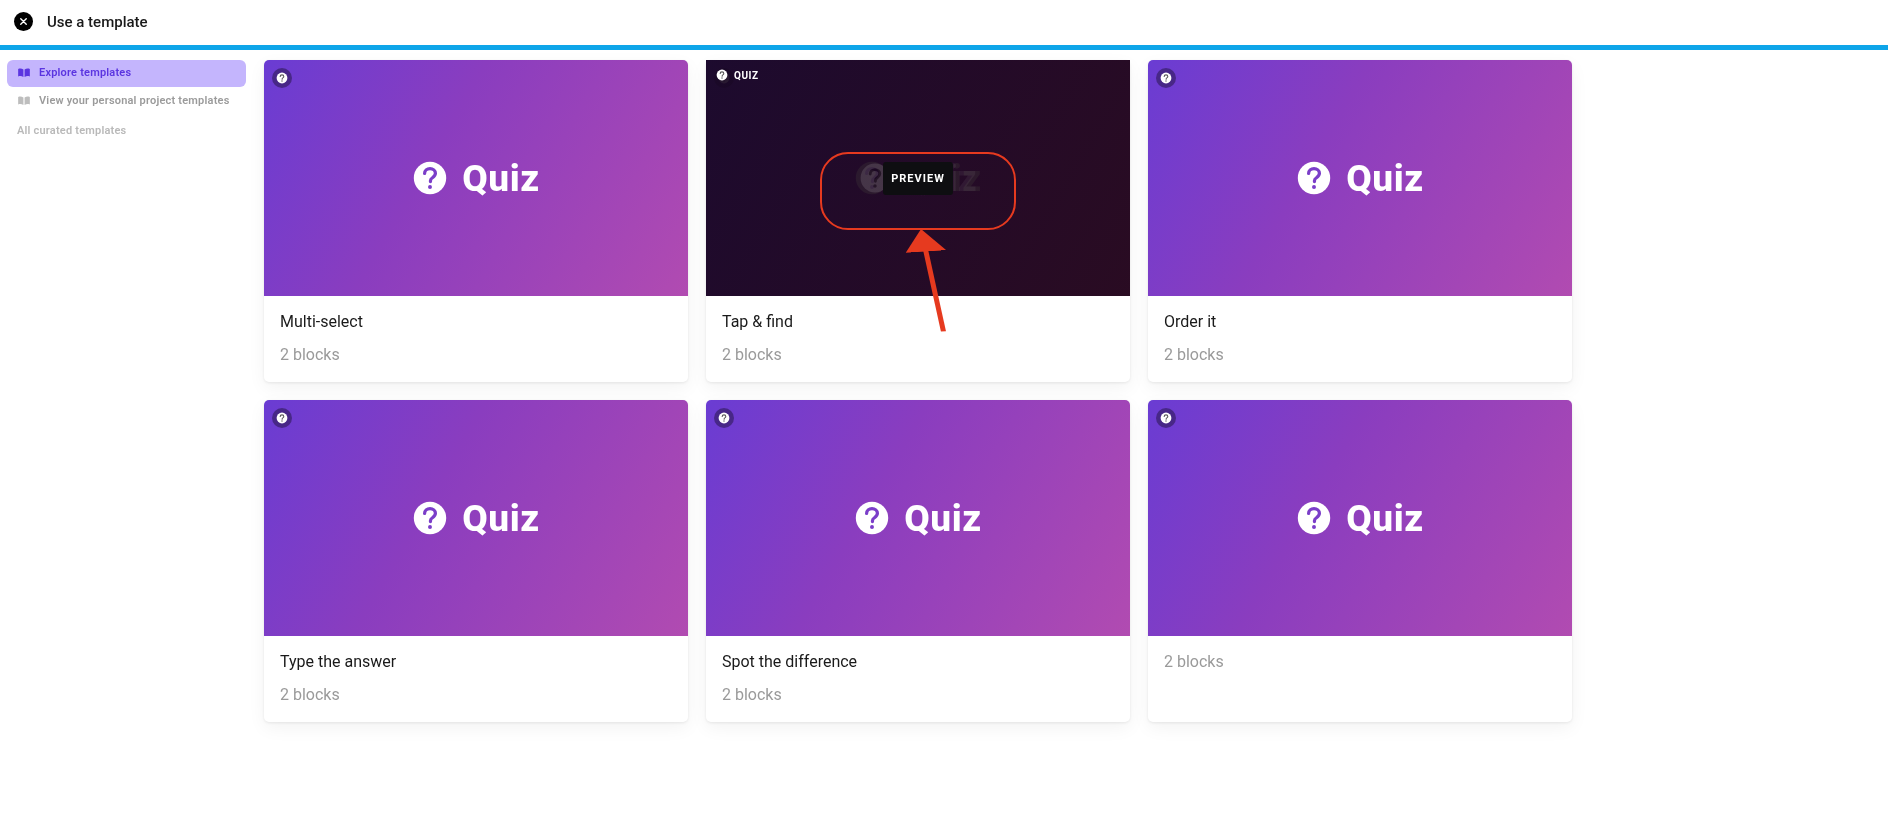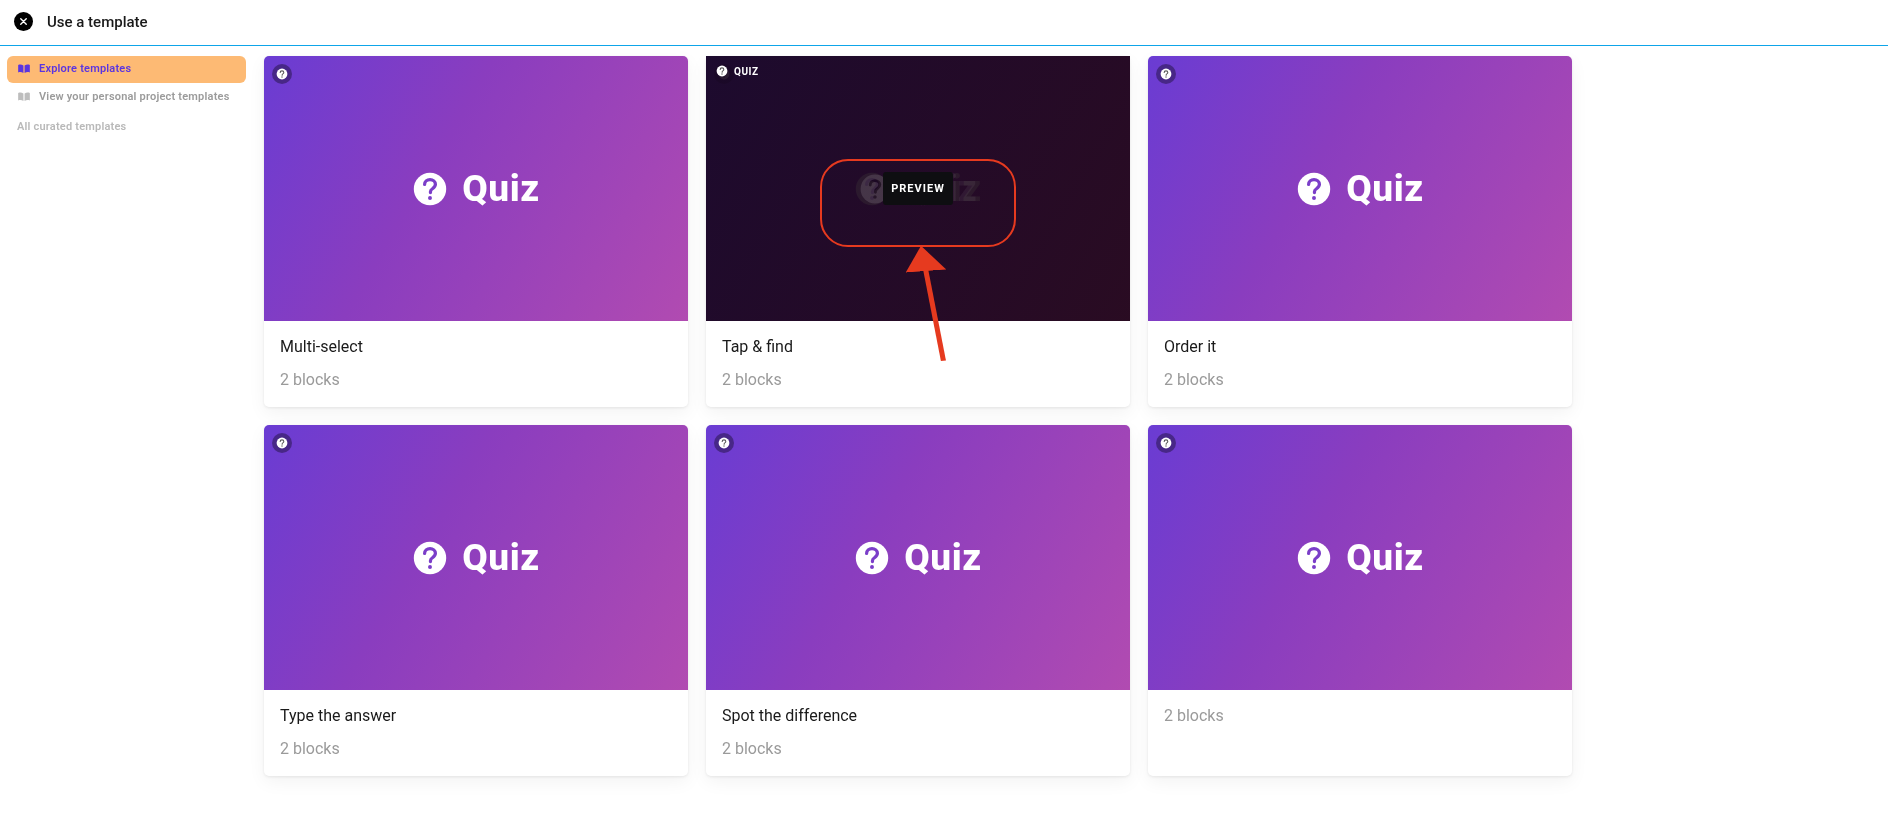--- a/index.html
+++ b/index.html
@@ -1,20 +1,20 @@
 <!DOCTYPE html>
 <html><head>
 <meta charset="utf-8">
 <style>
   * { box-sizing: border-box; margin: 0; padding: 0; }
   html, body { width: 100%; height: 100%; font-family: -apple-system, BlinkMacSystemFont, "Segoe UI", Roboto, Helvetica, Arial, sans-serif; background: #fff; color: #1a1a1a; }
   .header {
     display: flex; align-items: center; gap: 14px;
     padding: 12px 14px 14px 14px;
-    border-bottom: 1px solid #0ea5e9;
+    border-bottom: 5px solid #0ea5e9;
   }
   .close-btn {
     width: 19px; height: 19px; border-radius: 50%;
     background: #000; display: flex; align-items: center; justify-content: center;
     cursor: pointer; flex: 0 0 auto;
   }
   .close-btn svg { width: 11px; height: 11px; }
   .header-title { font-size: 15px; font-weight: 500; }
 
   .body {
@@ -26,21 +26,21 @@
     padding-right: 8px;
   }
   .side-item {
     display: flex; align-items: center; gap: 8px;
     padding: 6px 10px; border-radius: 6px;
     font-size: 11px; font-weight: 600; letter-spacing: .2px;
     color: #9b9b9b; cursor: pointer; line-height: 1.35;
     margin-bottom: 1px;
   }
   .side-item.active {
-    background: #fdba74; color: #5b35e0;
+    background: #c4b5fd; color: #5b35e0;
   }
   .side-item .book-icon { flex: 0 0 auto; width: 14px; height: 12px; }
   .side-heading {
     font-size: 11px; font-weight: 600; color: #b9b9b9;
     padding: 8px 10px 0 10px; letter-spacing: .2px;
   }
 
   .grid {
     flex: 1 1 auto;
     display: grid;
@@ -49,21 +49,21 @@
     justify-content: start;
     padding-left: 10px;
   }
   .card {
     border-radius: 5px;
     box-shadow: 0 1px 3px rgba(0,0,0,.08), 0 6px 18px rgba(0,0,0,.05);
     background: #fff; overflow: hidden; position: relative;
     cursor: pointer;
   }
   .thumb {
-    height: 265px; position: relative;
+    height: 236px; position: relative;
     background: linear-gradient(120deg, #6a3cd3 0%, #8a3dbf 40%, #b14bb1 100%);
     display: flex; align-items: center; justify-content: center;
     gap: 14px;
   }
   .thumb .quiz-word {
     color: #fff; font-weight: 800; font-size: 37px; letter-spacing: .5px;
   }
   .thumb .big-q {
     width: 36px; height: 36px; flex: 0 0 auto;
   }

